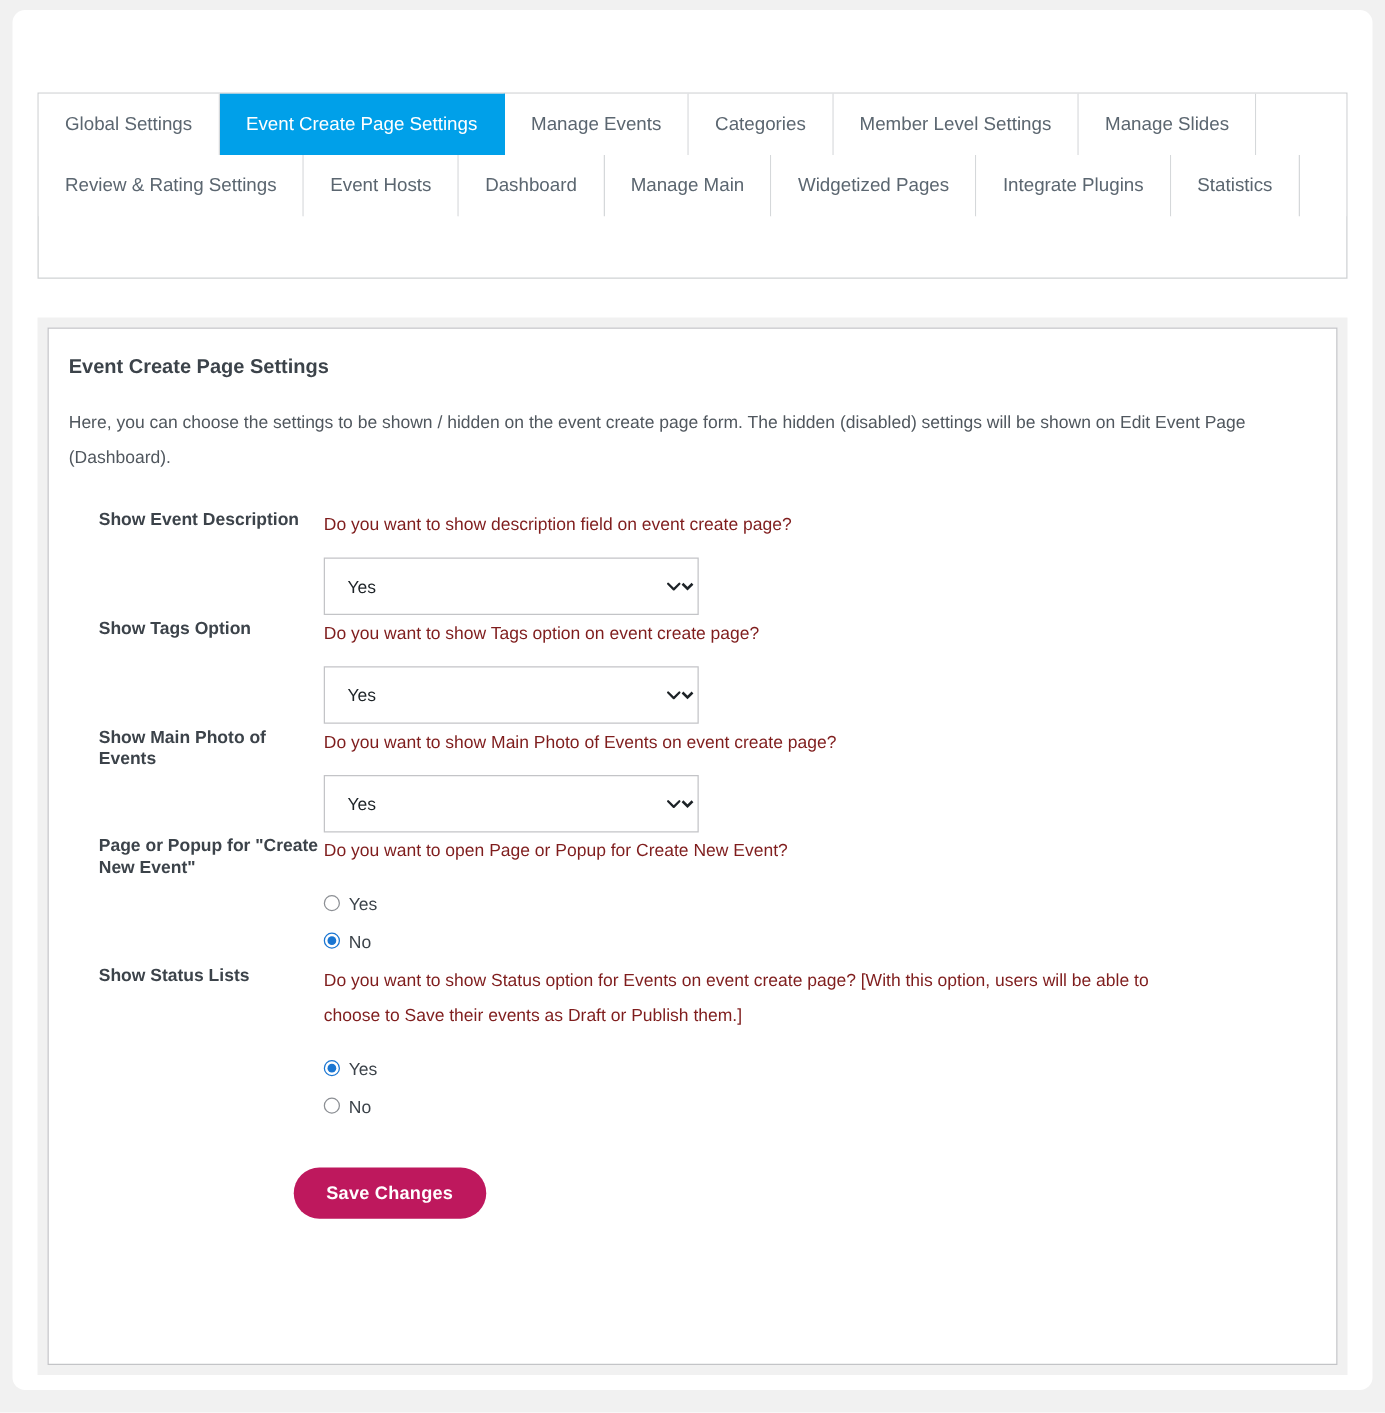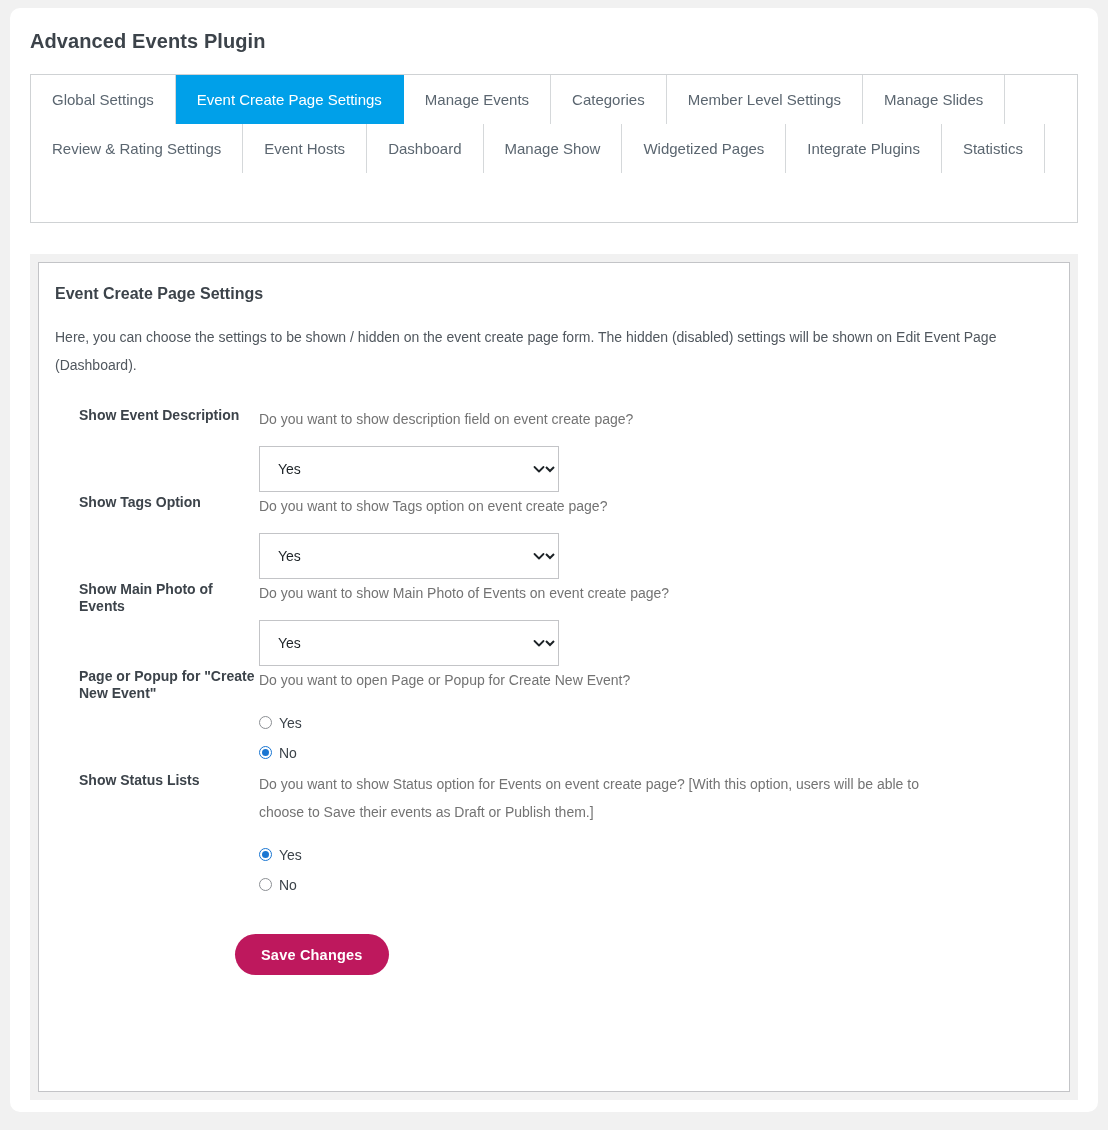--- a/index.html
+++ b/index.html
@@ -124,21 +124,21 @@
     color: #3c434a;
     line-height: 17px;
     padding-top: 2px;
     margin-left: 24px;
   }
   .setting-body {
     flex: 1 1 auto;
   }
   .setting-question {
     font-size: 14px;
-    color: #737373;
+    color: #7f1d1d;
     line-height: 28px;
     margin: 0;
     max-width: 700px;
   }
 
   
   .select-wrap {
     position: relative;
     width: 300px;
     height: 46px;
@@ -228,35 +228,34 @@
     font-family: "Liberation Sans", sans-serif;
     cursor: pointer;
     letter-spacing: .2px;
   }
 </style>
 </head>
 <body>
 
 <div class="page-card">
 
-  <div class="plugin-title">Advanced Events Plugin</div>
 
   <div class="tabs-box" id="tabs-box">
       <div class="tab">Global Settings</div>
       <div class="tab active">Event Create Page Settings</div>
       <div class="tab">Manage Events</div>
       <div class="tab">Categories</div>
       <div class="tab">Member Level Settings</div>
       <div class="tab">Manage Slides</div>
       <div class="tab-filler"></div>
       <div class="tab-row-break"></div>
       <div class="tab">Review &amp; Rating Settings</div>
       <div class="tab">Event Hosts</div>
       <div class="tab">Dashboard</div>
-      <div class="tab">Manage Show</div>
+      <div class="tab">Manage Main</div>
       <div class="tab">Widgetized Pages</div>
       <div class="tab">Integrate Plugins</div>
       <div class="tab">Statistics</div>
       <div class="tab-filler"></div>
       <div class="tab-row-break"></div>
       <div class="tab-filler"></div>
     </div>
 
   <div class="settings-wrap">
     <div class="settings-panel">

